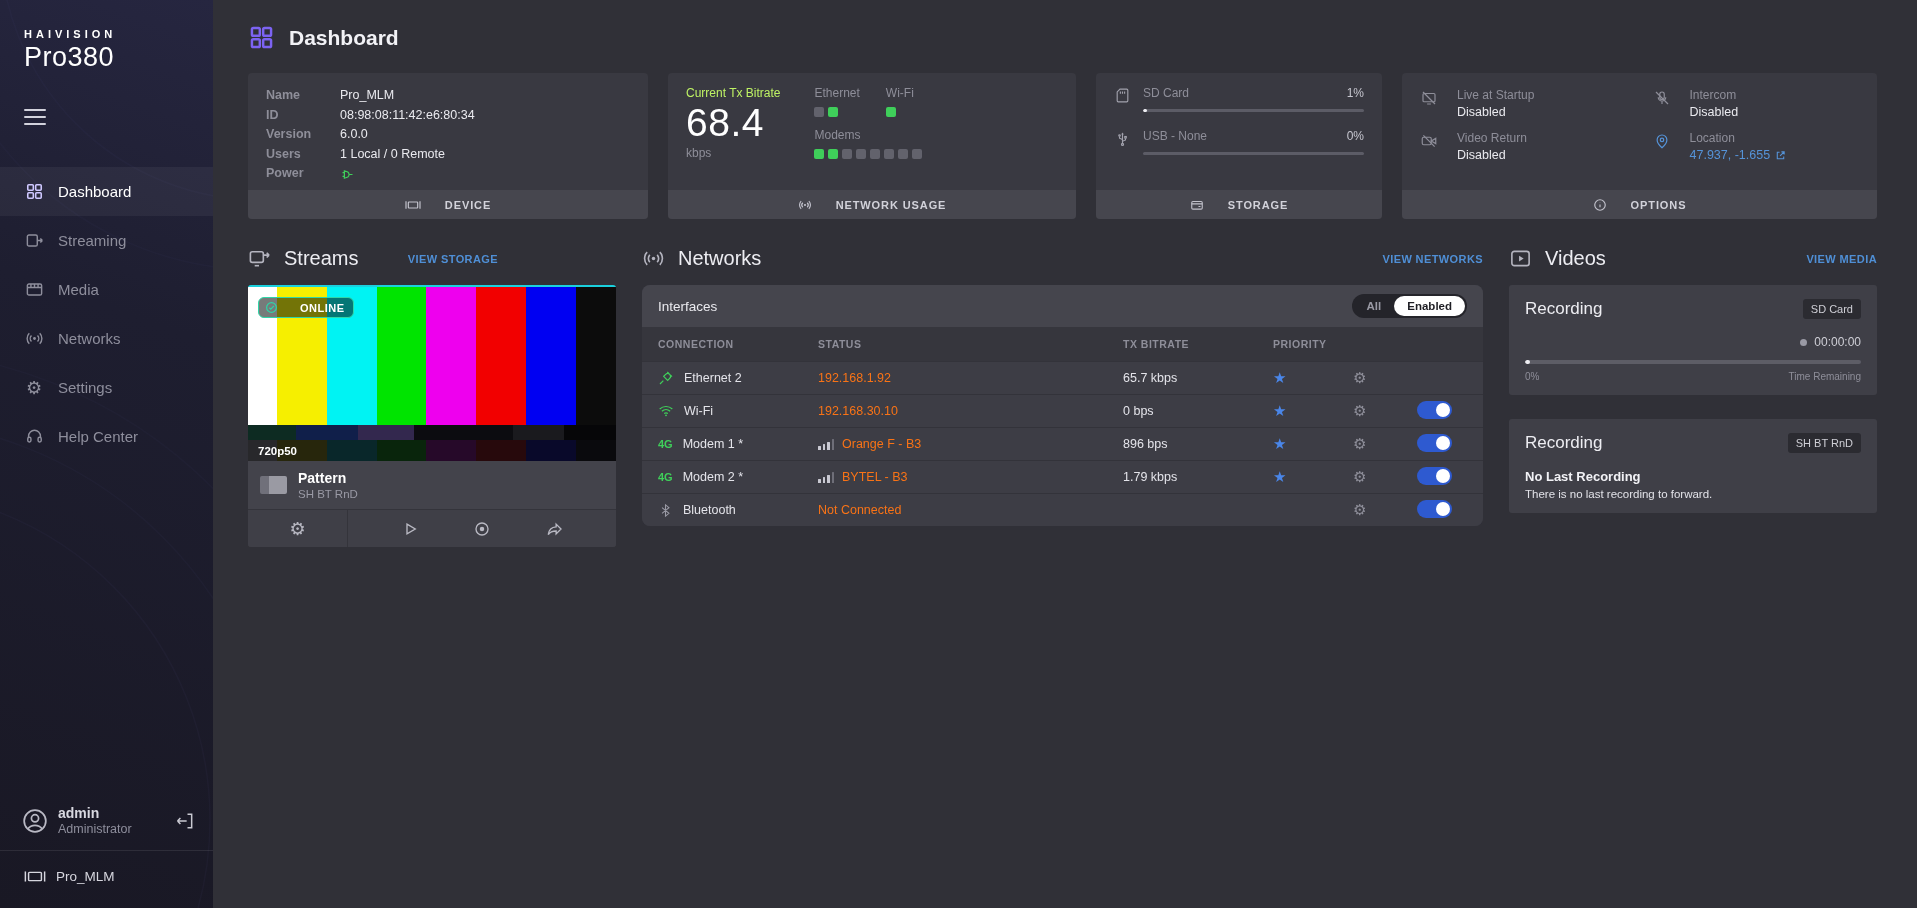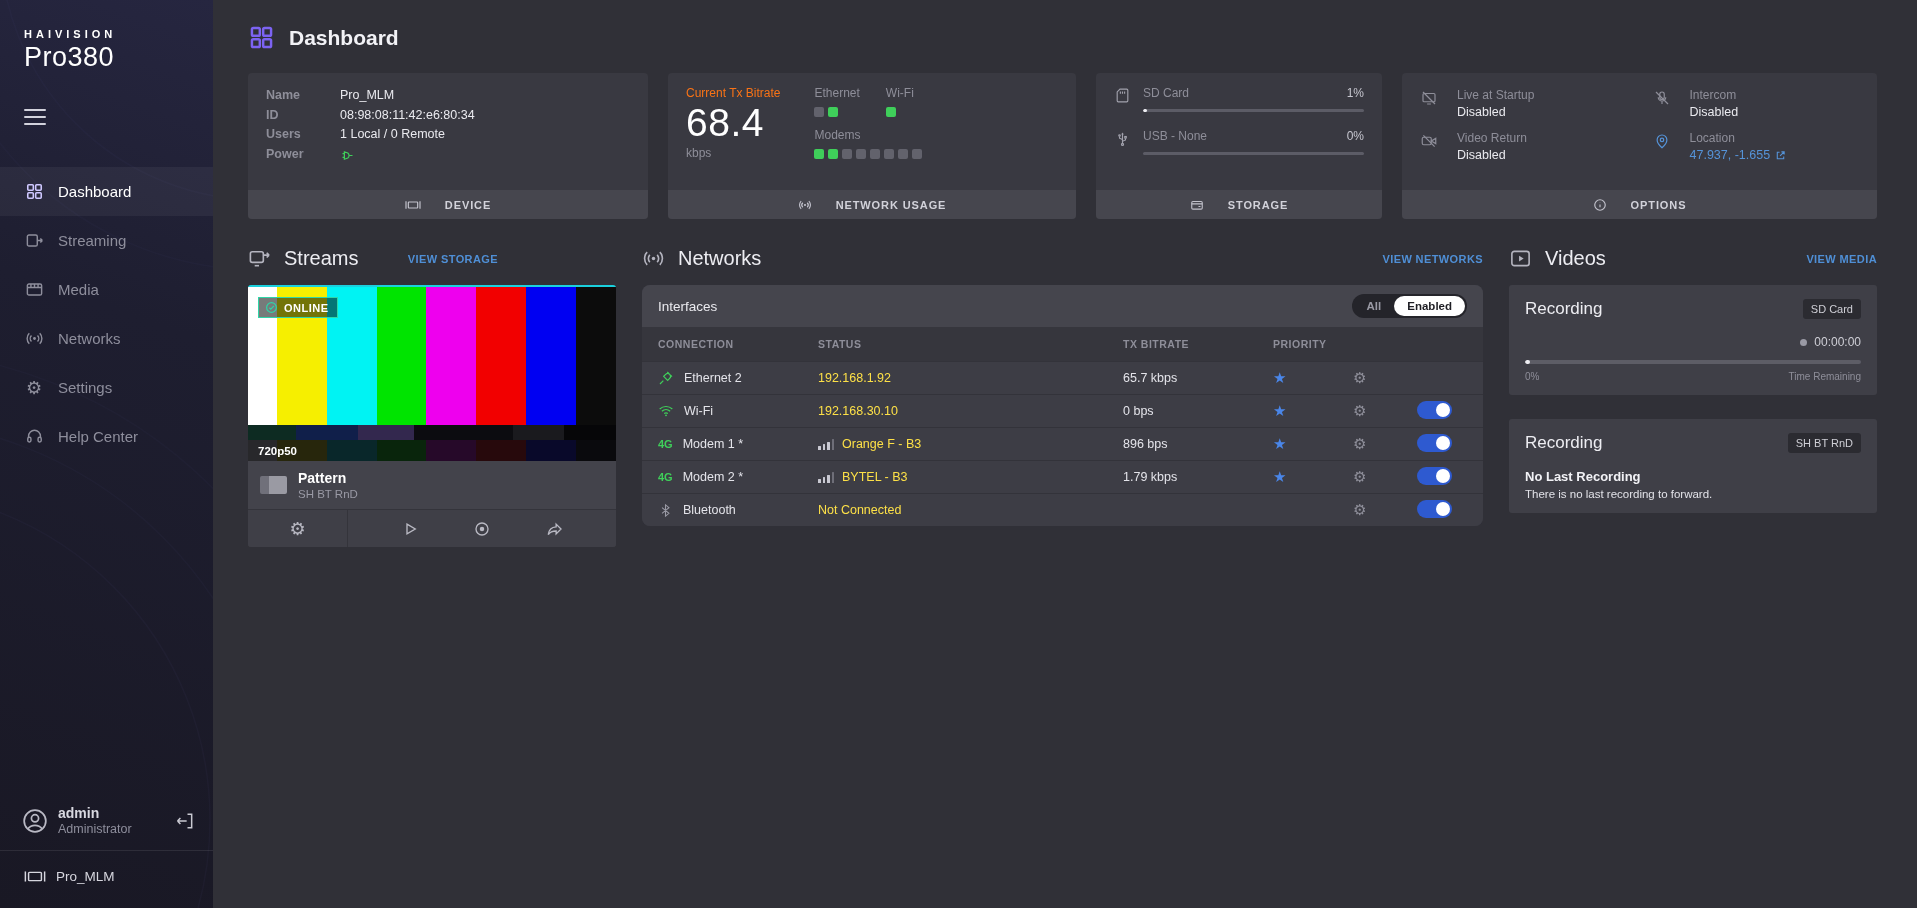--- a/index.html
+++ b/index.html
@@ -64,21 +64,21 @@
     font-size:11px; font-weight:bold; letter-spacing:.9px; color:#d2d2da; cursor:pointer;
   }
   .card-footer .icon { color:#c2c2cc; }
 
   .kv { display:flex; font-size:12.5px; line-height:19.5px; }
   .kv .k { width:74px; color:#8e8e99;font-weight:bold; }
   .kv .v { color:#eaeaef; }
   .power-icon { margin-top:3px; }
 
   .nu-body { display:flex; gap:34px; }
-  .nu-label { font-size:12px; color:#f97316; }
+  .nu-label { font-size:12px; color:#bef264; }
   .nu-value { font-size:39px; font-weight:400; color:#ffffff; line-height:46px; letter-spacing:.5px; }
   .nu-unit { font-size:12px; color:#8e8e99; }
   .nu-groups-row { display:flex; gap:26px; }
   .nu-glabel { font-size:12px; color:#8e8e99; margin-bottom:7px; }
   .nu-group { margin-bottom:11px; }
   .squares { display:flex; gap:4px; }
   .sq { width:10px; height:10px; border-radius:2px; display:inline-block; }
   .sq-on { background:#3fcf5a; }
   .sq-off { background:#62626c; }
 
@@ -122,22 +122,22 @@
       #ee00ee 48.5% 62%, #f20000 62% 75.5%, #0000f2 75.5% 89%, #0c0c0c 89% 100%);
   }
   .colorbars-bottom {
     position:absolute; left:0; right:0; bottom:21px; height:15px;
     background:linear-gradient(90deg,
       #0d2b22 0 13%, #101f4a 13% 30%, #33284e 30% 45%, #0c0c10 45% 72%, #1a1a1e 72% 86%, #060608 86% 100%);
   }
   .res-strip { position:absolute; left:0; right:0; bottom:0; height:21px; background:rgba(10,10,14,0.88); display:flex; align-items:center; }
   .res-label { font-size:11.5px; font-weight:bold; color:#ffffff; padding-left:10px; }
   .online-badge {
-    position:absolute; top:10px; left:10px; display:flex; align-items:center; gap:6px;
-    padding:3px 8px 3px 6px; background:rgba(8,14,12,0.55); border:1px solid #2fd6a8; border-radius:0;
+    position:absolute; top:10px; left:10px; display:flex; align-items:center; gap:22px;
+    padding:3px 8px 3px 6px; background:rgba(8,14,12,0.55); border:1px solid #2fd6a8; border-radius:6px;
     font-size:11px; font-weight:bold; letter-spacing:.5px; color:#ffffff;
   }
   .online-badge .icon { color:#2fd6a8; }
   .stream-info { display:flex; align-items:center; gap:11px; padding:9px 12px; background:#43434b; }
   .stream-thumb-icon { width:27px; height:18px; border-radius:2px; background:linear-gradient(90deg,#70707a 0 32%, #9a9aa3 32% 100%); flex:0 0 27px; }
   .stream-name { font-size:14px; font-weight:bold; color:#ffffff; }
   .stream-desc { font-size:11.5px; color:#9a9aa5; margin-top:2px; }
   .stream-actions { display:flex; background:#3f3f47; border-top:1px solid #34343b; height:38px; align-items:stretch; }
   .stream-settings { width:100px; display:flex; align-items:center; justify-content:center; color:#b9b9c3; font-size:18px; border-right:1px solid #34343b; }
   .action-group { flex:1; display:flex; align-items:center; justify-content:space-evenly; }
@@ -157,21 +157,21 @@
     padding:0 16px; height:34px; align-items:center; background:#36363d;
     font-size:10.5px; font-weight:bold; letter-spacing:.5px; color:#8e8e99;
   }
   .net-row {
     display:grid; grid-template-columns:160px 1fr 150px 80px 64px 50px;
     padding:0 16px; height:33px; align-items:center; background:#3d3d45;
     border-top:1px solid #33333a; font-size:12.5px; color:#e4e4ea;
   }
   .cell-conn { display:flex; align-items:center; gap:10px; }
   .conn-badge { color:#3fcf5a; font-weight:bold; font-size:11px; }
-  .cell-status { display:flex; align-items:center; gap:8px; color:#fde047; }
+  .cell-status { display:flex; align-items:center; gap:8px; color:#f97316; }
   .bars { display:flex; align-items:flex-end; gap:2px; height:11px; }
   .bars i { width:2.5px; background:#c9c9d2; border-radius:.5px; }
   .bars .b1{height:4px;} .bars .b2{height:6px;} .bars .b3{height:8px;} .bars .b4{height:11px; background:#6e6e78;}
   .star-btn { color:#4a86e8; font-size:15px; line-height:1; }
   .gear-btn { color:#8e8e99; font-size:15px; line-height:1; }
   .toggle { width:35px; height:18px; border-radius:9px; background:#2e5ad0; position:relative; display:inline-block; cursor:pointer; }
   .toggle .knob { position:absolute; top:2px; right:2px; width:14px; height:14px; border-radius:50%; background:#ffffff; }
 
   
   .video-card { background:#3f3f47; border-radius:3px; padding:14px 16px 13px; margin-bottom:24px; }
@@ -321,20 +321,24 @@
         <div class="card-body">
           <div class="kv">
               <span class="k">Name</span>
               <span class="v">Pro_MLM</span>
             </div>
           <div class="kv">
               <span class="k">ID</span>
               <span class="v">08:98:08:11:42:e6:80:34</span>
             </div>
           <div class="kv">
+              <span class="k">Version</span>
+              <span class="v">6.0.0</span>
+            </div>
+          <div class="kv">
               <span class="k">Users</span>
               <span class="v">1 Local / 0 Remote</span>
             </div>
           <div class="kv">
               <span class="k">Power</span>
               <span class="v power-icon">
             <svg width="15" height="15" viewBox="0 0 24 24" fill="none" stroke="#3fcf5a" stroke-width="1.9">
                   <path d="M4 9h3M4 15h3"></path>
                   <path d="M7 6v12l5.5-2a5 5 0 000-8z"></path>
                   <path d="M14.5 12H20"></path>

